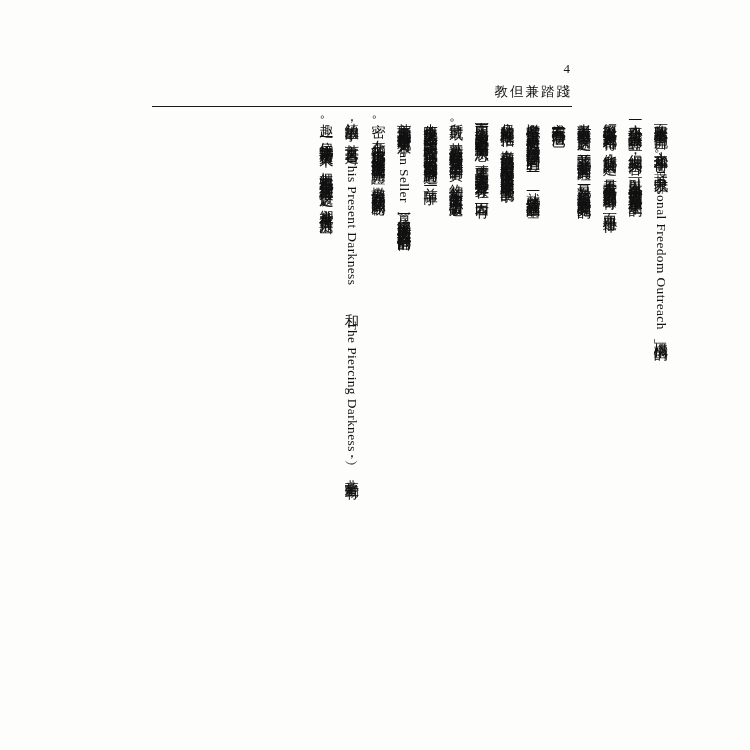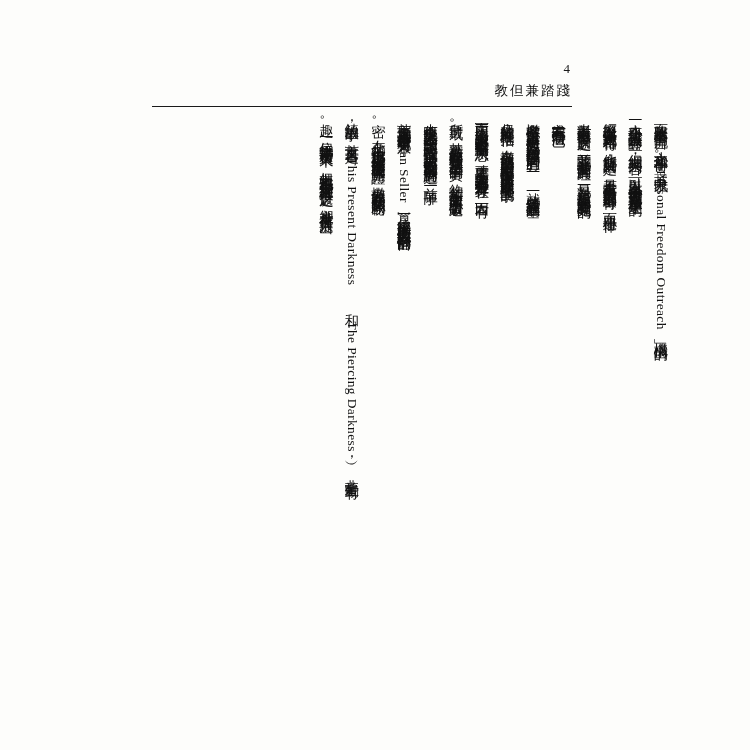--- a/index.html
+++ b/index.html
@@ -35,21 +35,20 @@
     line-height: 1;
     margin-bottom: 10px;
     padding-right: 2px;
   }
   .running-head {
     font-size: 13.5px;
     color: #111;
     letter-spacing: 2px;
     line-height: 1;
     margin-bottom: 7px;
-    font-family: Liberation Mono, monospace;
   }
   .header-rule {
     border-top: 1.1px solid #1a1a1a;
     width: 420px;
     margin-left: auto;
   }
 
   
   .body-area {
     position: absolute;

